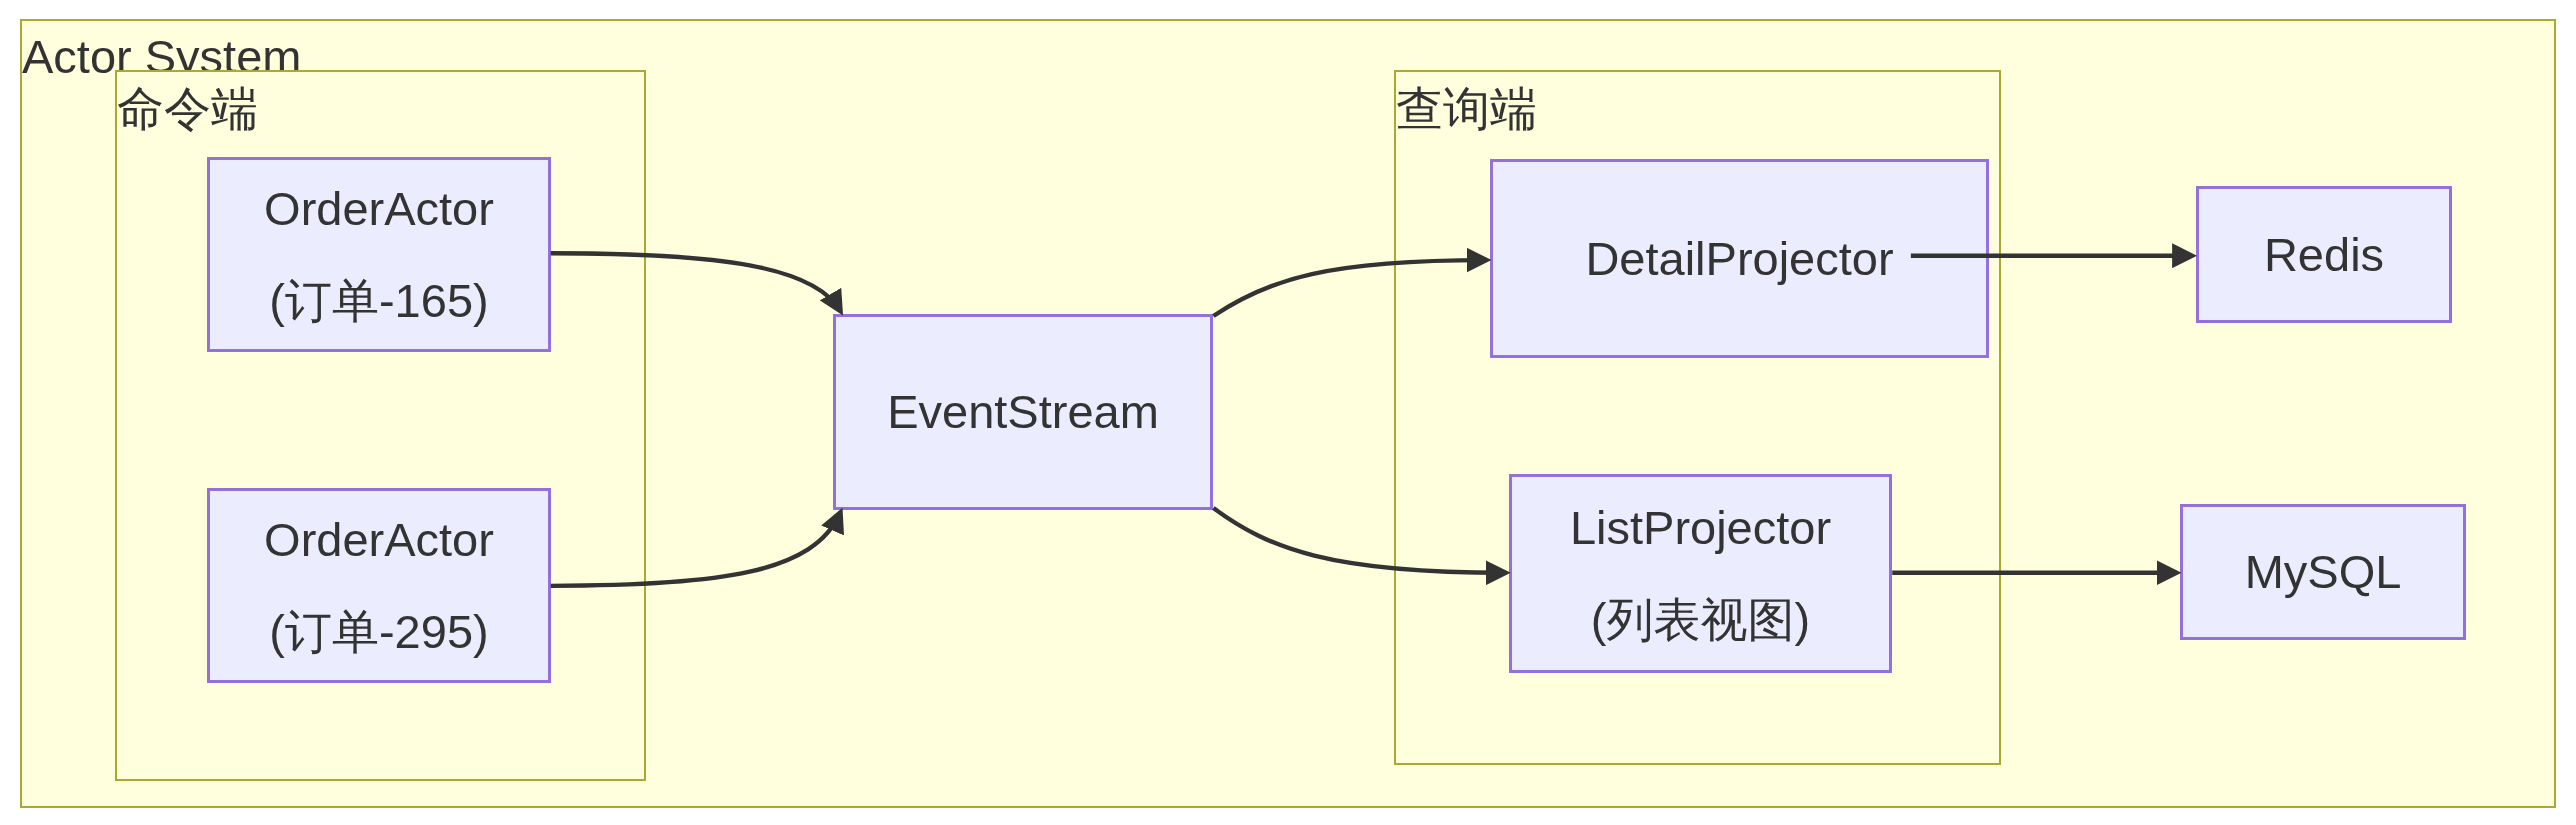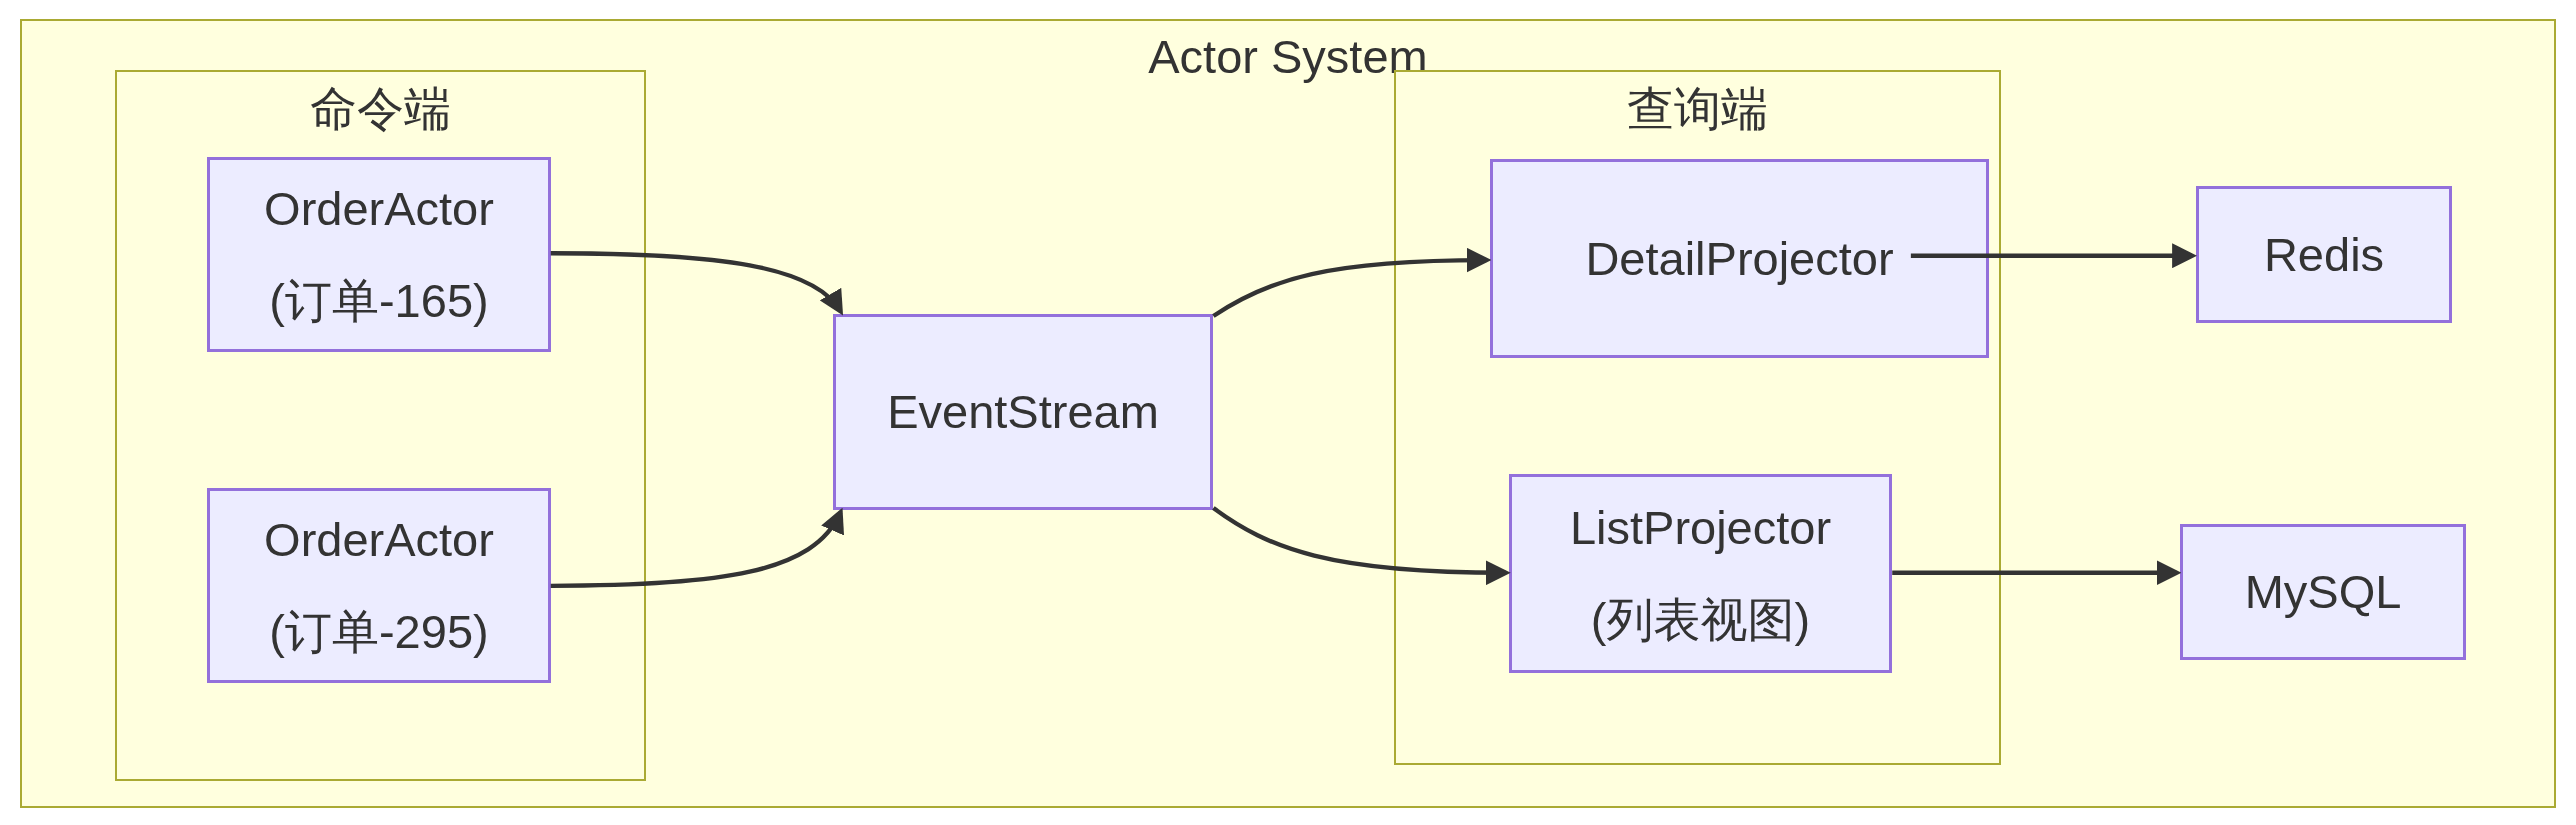--- a/index.html
+++ b/index.html
@@ -19,21 +19,21 @@
     position: absolute;
     background: var(--clusterFill, #ffffde);
     border: 2.5px solid var(--clusterBorder, #aaaa33);
     box-sizing: border-box;
   }
   .cluster-title {
     position: absolute;
     top: 7.5px;
     left: 0;
     right: 0;
-    text-align: center;
+    text-align: left;
     font-size: 47px;
     line-height: 57px;
     white-space: nowrap;
   }
   .node {
     position: absolute;
     background: var(--nodeFill, #ececff);
     border: 3.1px solid var(--nodeBorder, #9370db);
     box-sizing: border-box;
     display: flex;
@@ -99,21 +99,21 @@
 
   <div class="node" style="left:2196px; top:186px; width:256px; height:137px;">
     <span>Redis</span>
   </div>
 
   <div class="node" style="left:1509px; top:474px; width:383px; height:199px;">
     <span>ListProjector</span>
     <span>(列表视图)</span>
   </div>
 
-  <div class="node" style="left:2180px; top:524px; width:286px; height:136px;">
+  <div class="node" style="left:2180px; top:504px; width:286px; height:136px;">
     <span>MySQL</span>
   </div>
 
   <svg class="edge-layer" viewBox="0 0 4144 1328">
     <defs>
       <marker id="arrow" viewBox="0 0 12 12" refX="9.5" refY="6" markerUnits="userSpaceOnUse" markerWidth="40" markerHeight="40" orient="auto">
         <path class="arrowhead" d="M 0 0 L 12 6 L 0 12 Z"></path>
       </marker>
     </defs>
     <path class="edge" d="M 886 407 C 1160 407 1310 428 1352 500" marker-end="url(#arrow)"></path>

